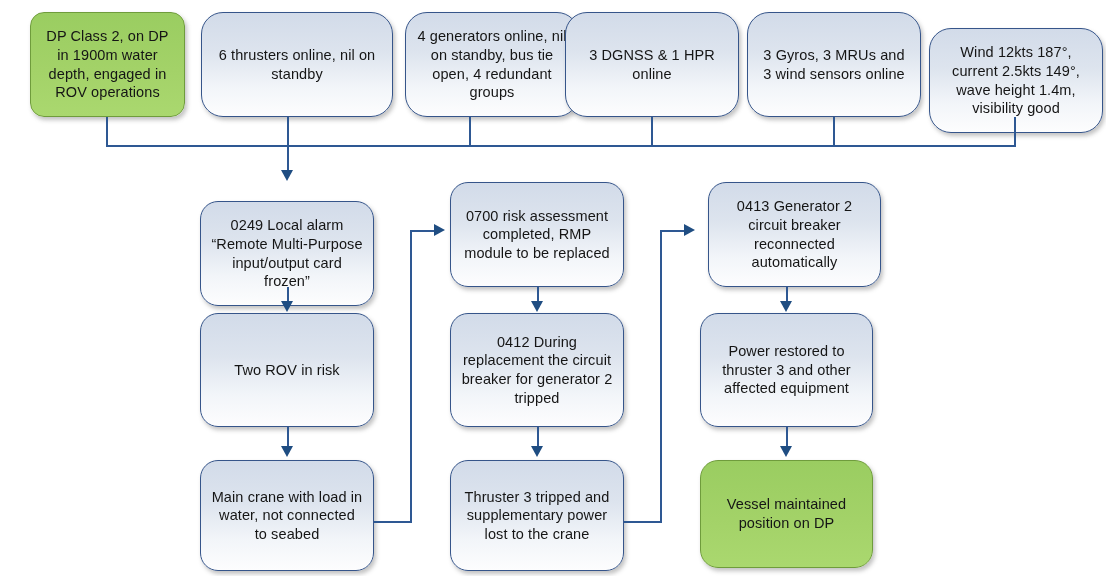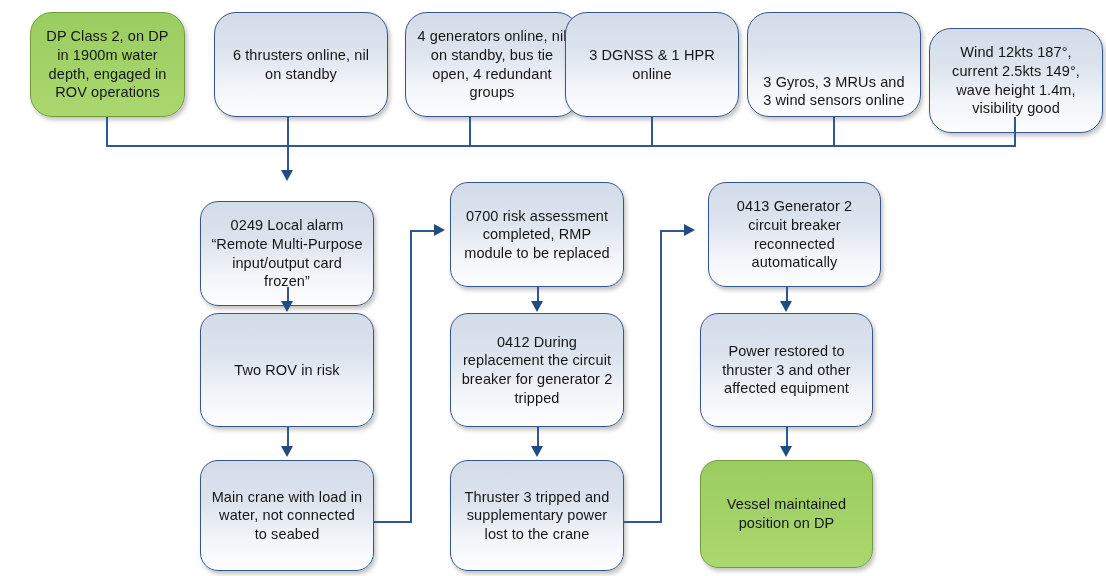--- a/index.html
+++ b/index.html
@@ -63,37 +63,37 @@
     border-top:6.5px solid transparent;
     border-bottom:6.5px solid transparent;
     border-left:11px solid #1f4d82;
   }
 </style>
 </head>
 <body>
 
 <div id="stage">
 
-  <div class="node node-top node-green" style="left:30px;top:12px;width:155px;height:105px;">
+  <div class="node node-top node-green" style="left:30px;top:12px;width:155px;height:105px;border-radius:14px;">
     <span class="txt">DP Class 2, on DP in 1900m water   depth, engaged in ROV operations</span>
   </div>
 
-  <div class="node node-top node-blue" style="left:214px;top:12px;width:174px;height:105px;">
+  <div class="node node-top node-blue" style="left:201px;top:12px;width:192px;height:105px;">
     <span class="txt">6 thrusters online, nil on standby</span>
   </div>
 
   <div class="node node-top node-blue" style="left:405px;top:12px;width:174px;height:105px;">
     <span class="txt">4 generators online, nil on standby, bus tie open, 4 redundant groups</span>
   </div>
 
   <div class="node node-top node-blue" style="left:565px;top:12px;width:174px;height:105px;">
     <span class="txt">3 DGNSS &amp; 1 HPR online</span>
   </div>
 
-  <div class="node node-top node-blue" style="left:747px;top:12px;width:174px;height:105px;align-items:flex-end;">
+  <div class="node node-top node-blue" style="left:747px;top:12px;width:174px;height:105px;">
     <span class="txt">3 Gyros, 3 MRUs and 3 wind sensors online</span>
   </div>
 
   <div class="node node-top node-blue" style="left:929px;top:28px;width:174px;height:105px;">
     <span class="txt">Wind 12kts 187°, current 2.5kts 149°, wave height 1.4m, visibility good</span>
   </div>
 
   <div class="ln ln-v" style="left:106px;top:117px;height:30px;"></div>
   <div class="ln ln-v" style="left:287px;top:117px;height:30px;"></div>
   <div class="ln ln-v" style="left:469px;top:117px;height:30px;"></div>

